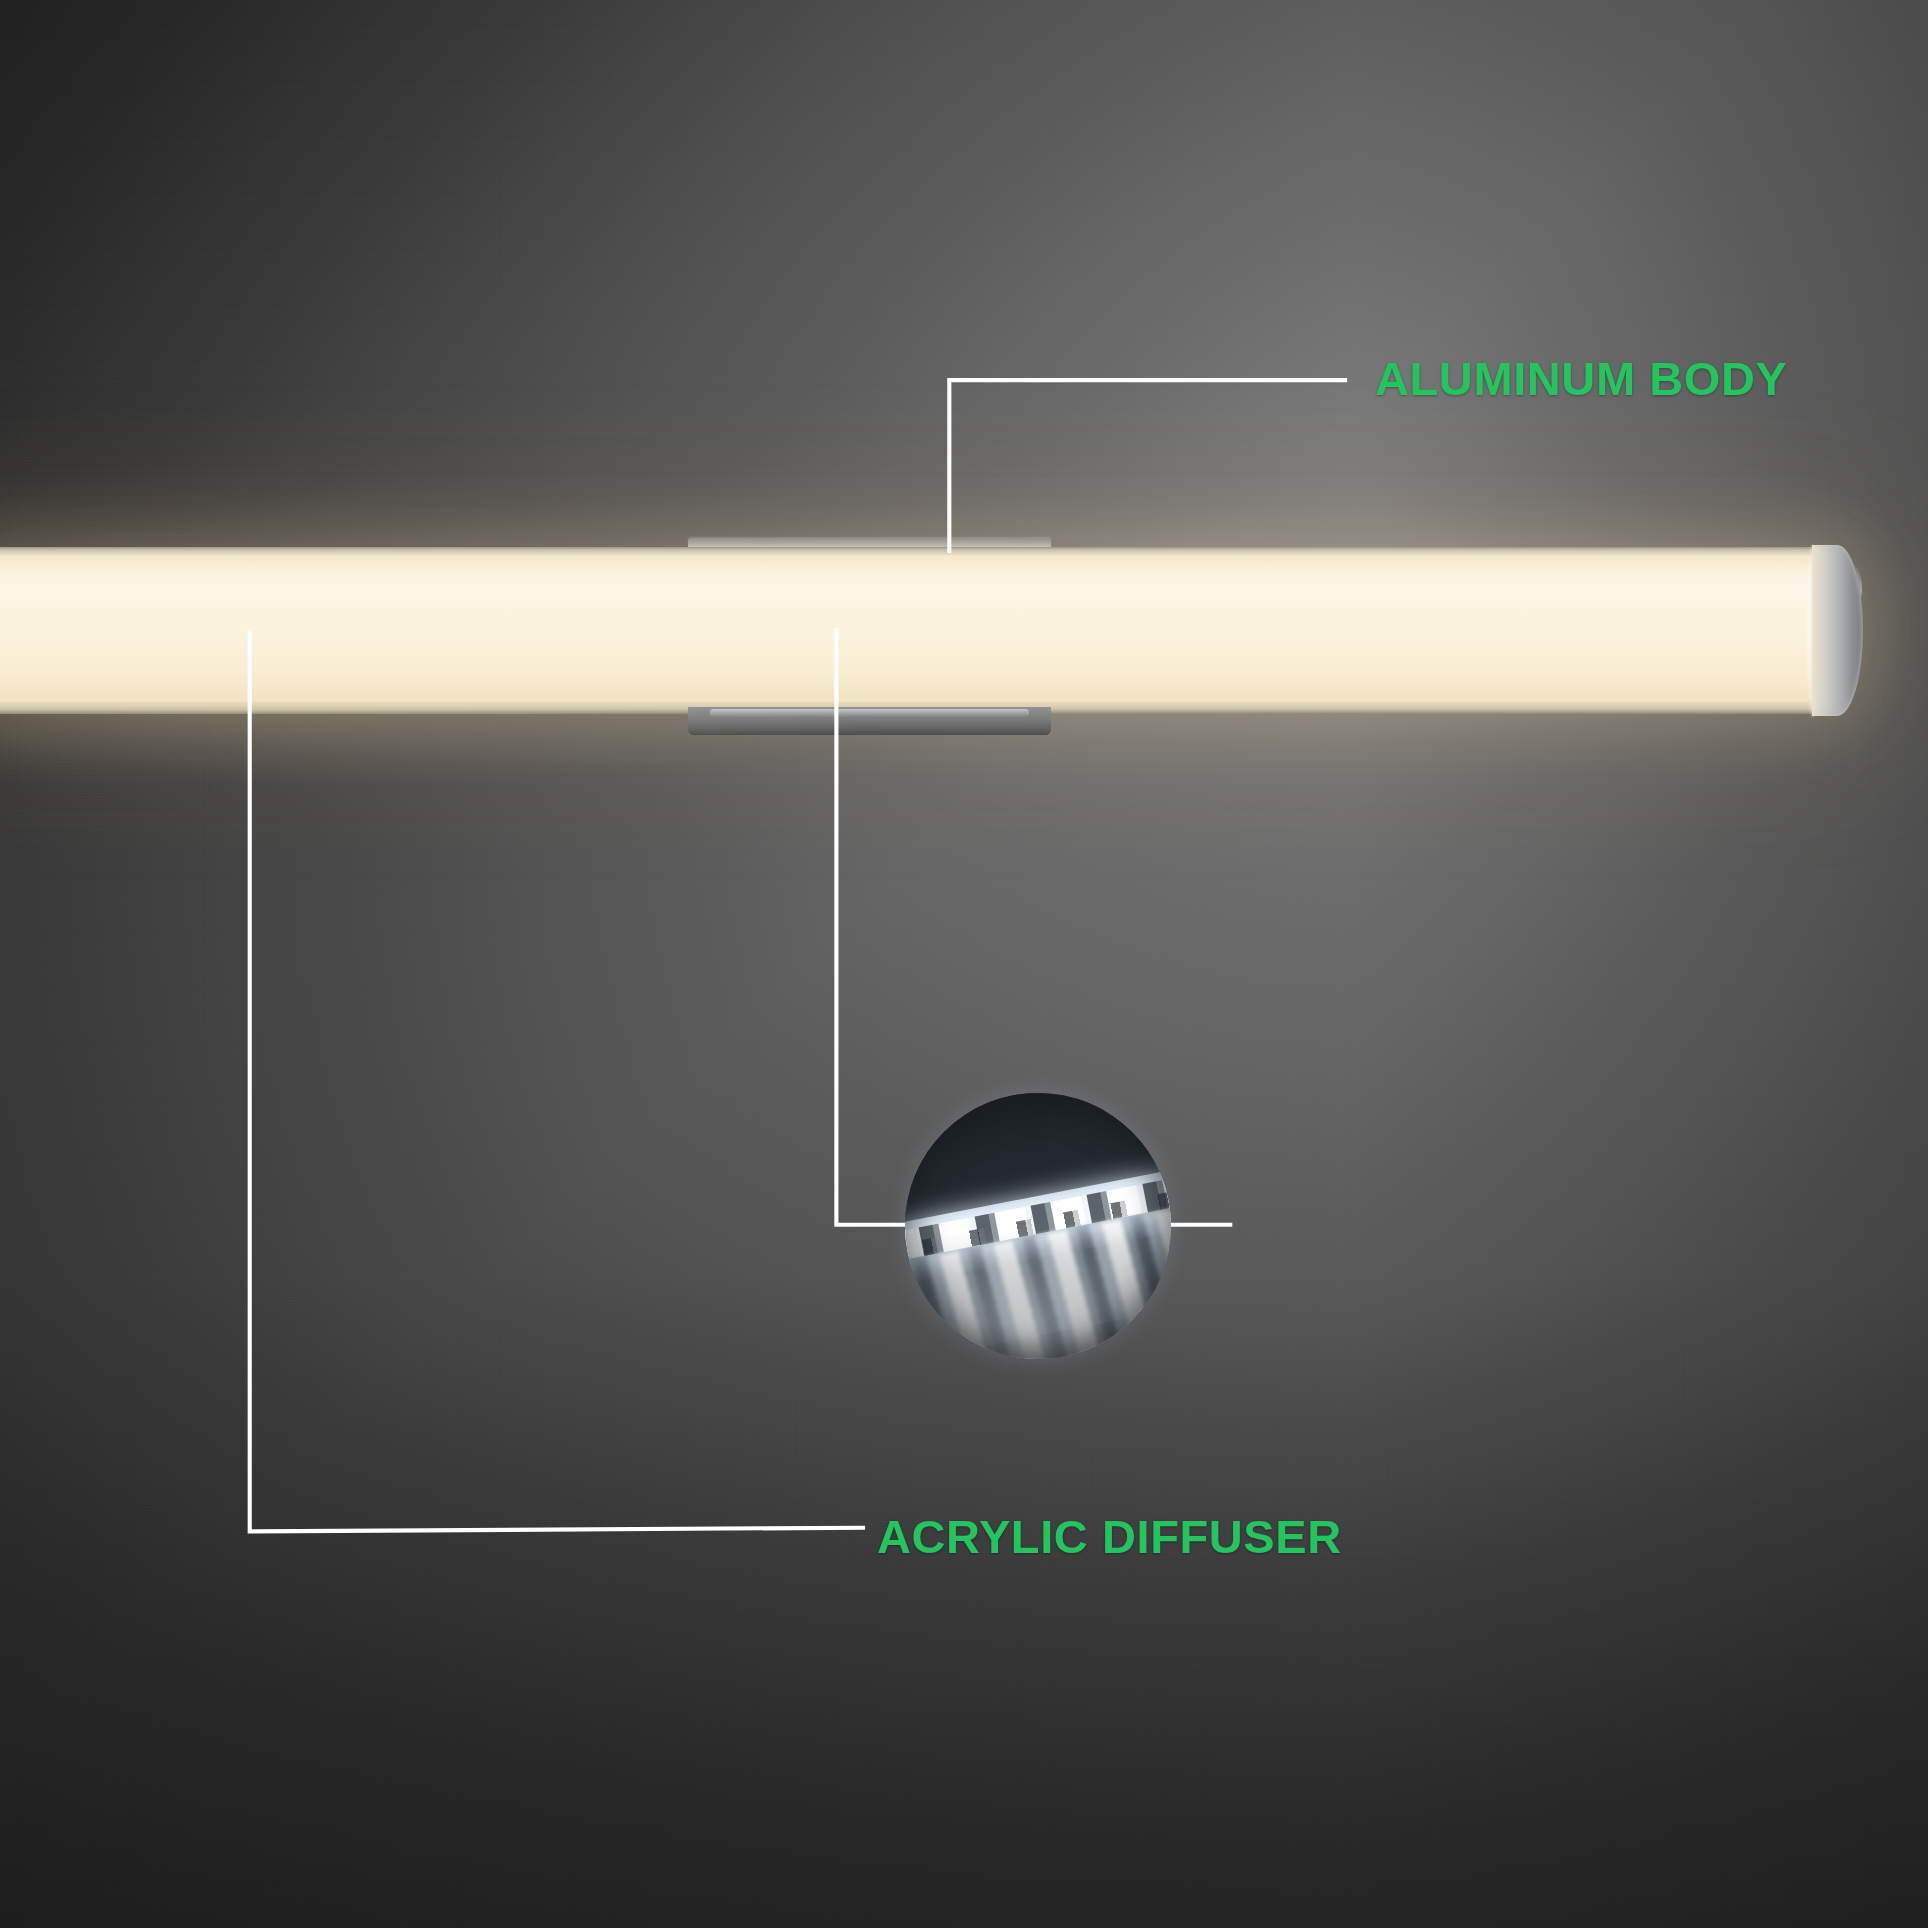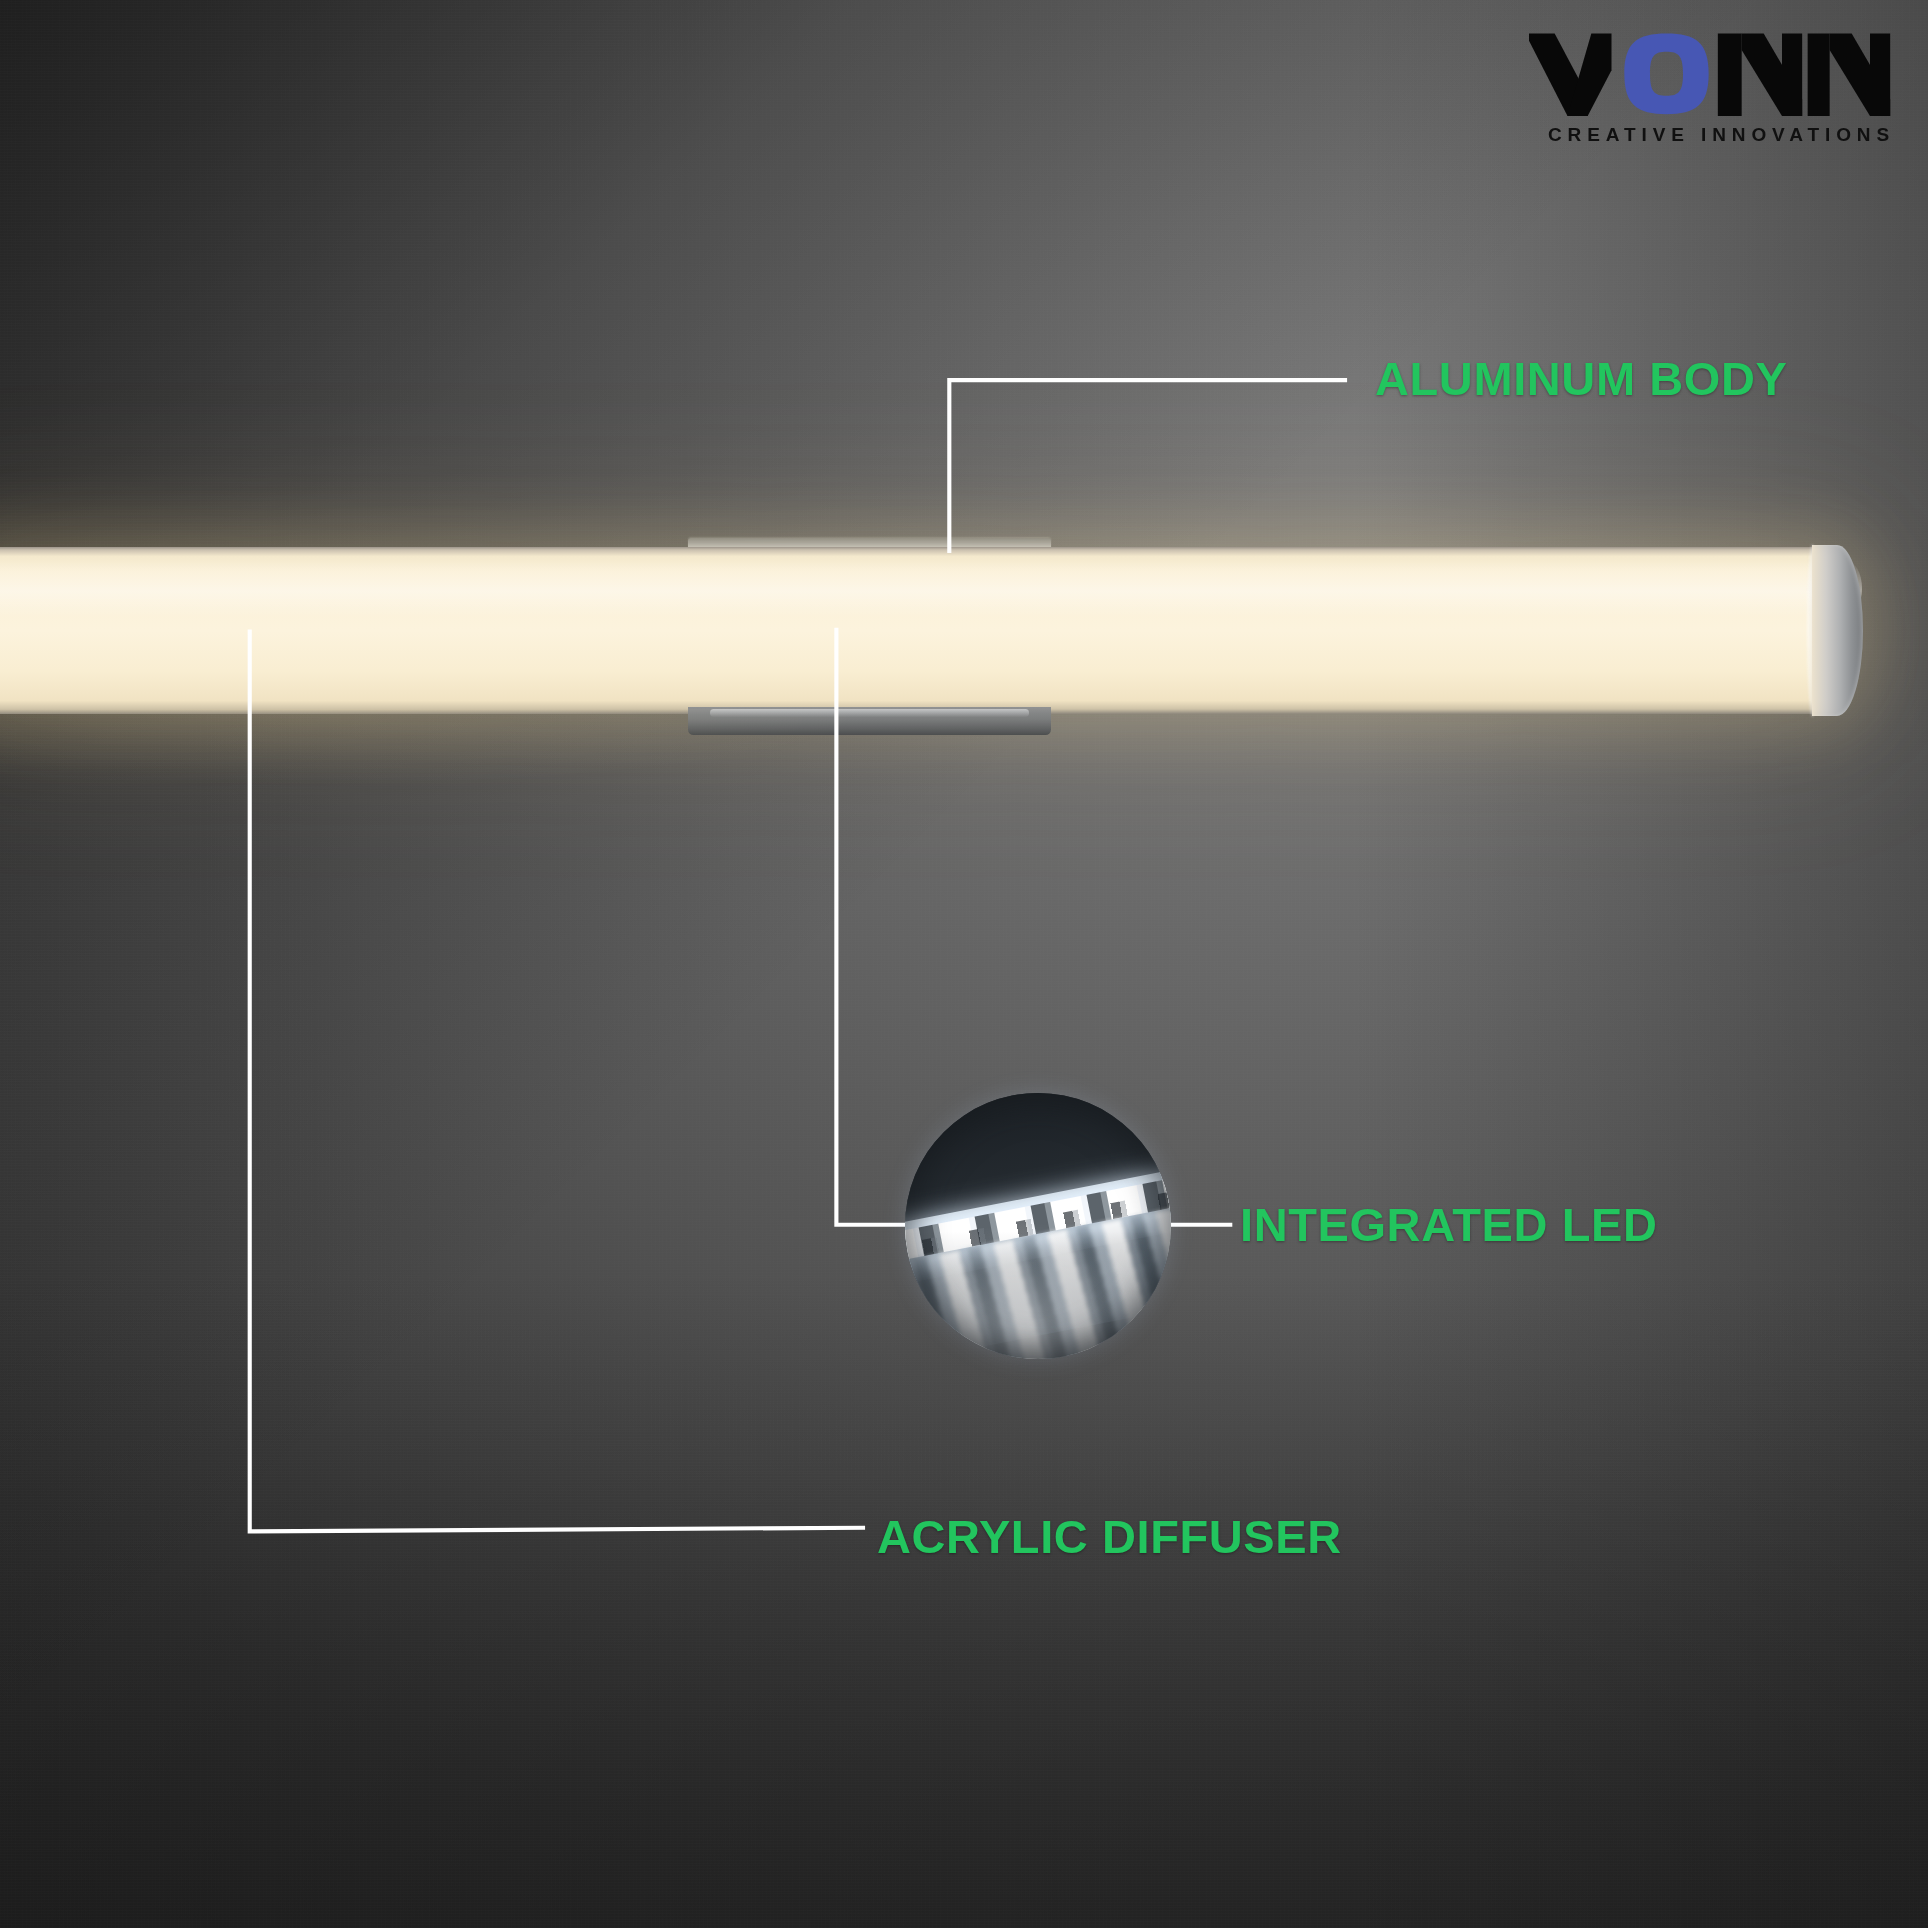--- a/index.html
+++ b/index.html
@@ -304,39 +304,20 @@
 </head>
 <body>
 
 <div id="stage">
 
   <div class="bg-base"></div>
   <div class="bg-glow"></div>
   <div class="bg-vignette"></div>
   <div class="bg-noise"></div>
 
-  <div class="logo-wrap">
-    <svg class="logo-mark" viewBox="0 0 400 96">
-
-      <path d="M2 6 L30 6 L66 74 L66 96 L44 96 L2 14 Z" fill="#080808"></path>
-      <path d="M44 96 L66 96 L92 46 L92 6 L70 6 Z" fill="#080808"></path>
-
-      <path d="M106 50 C106 16 120 6 152 6 C184 6 198 16 198 50 C198 84 184 94 152 94 C120 94 106 84 106 50 Z
-               M134 50 C134 70 139 74 152 74 C165 74 170 70 170 50 C170 30 165 26 152 26 C139 26 134 30 134 50 Z" fill="#4757B4" fill-rule="evenodd"></path>
-
-      <path d="M208 6 L234 6 L234 96 L208 96 Z" fill="#080808"></path>
-      <path d="M234 6 L258 6 L300 78 L300 96 L278 96 L234 24 Z" fill="#080808"></path>
-      <path d="M278 6 L300 6 L300 96 L278 96 Z" fill="#080808"></path>
-
-      <path d="M306 6 L330 6 L330 96 L306 96 Z" fill="#080808"></path>
-      <path d="M330 6 L354 6 L396 78 L396 96 L374 96 L330 24 Z" fill="#080808"></path>
-      <path d="M374 6 L396 6 L396 96 L374 96 Z" fill="#080808"></path>
-    </svg>
-    <div class="logo-tag">CREATIVE INNOVATIONS</div>
-  </div>
 
   <div class="fixture">
     <div class="mount-top"></div>
     <div class="tube">
       <div class="tube-spec"></div>
     </div>
     <div class="endcap-rim"></div>
     <div class="endcap"></div>
     <div class="mount-bottom"></div>
     <div class="spill"></div>
@@ -358,18 +339,17 @@
     <div class="led-channel"></div>
     <div class="led-strip"></div>
     <div class="led-diodes"></div>
     <div class="led-reflect"></div>
     <div class="led-reflect-fade"></div>
     <div class="led-edge-shade"></div>
   </div>
 
   <div class="label" id="label-aluminum">ALUMINUM BODY</div>
 
-  <div class="label" id="label-led">INTEGRATED LED</div>
 
   <div class="label" id="label-acrylic">ACRYLIC DIFFUSER</div>
 
 </div>
 
 
 </body></html>

